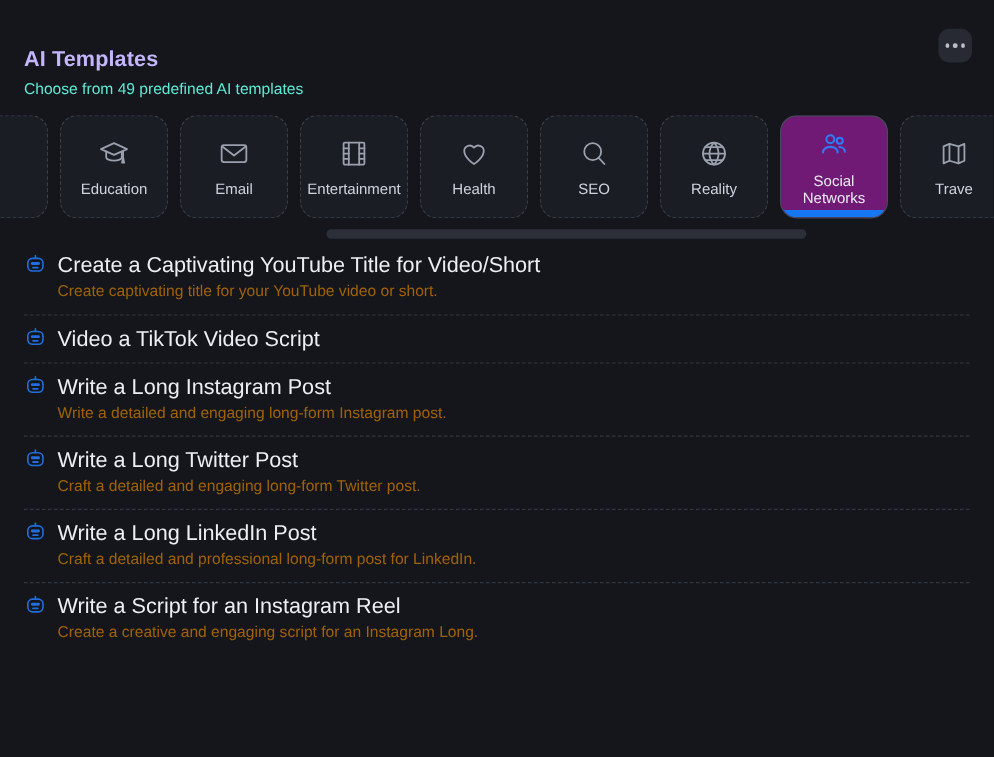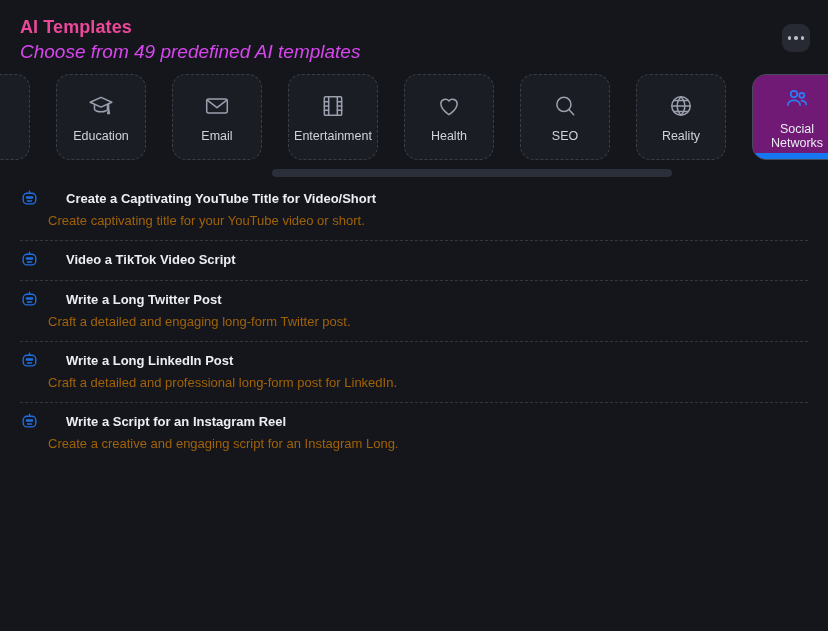--- a/index.html
+++ b/index.html
@@ -27,30 +27,30 @@
 
   
   .header {
     position: relative;
     padding: 16px 20px 8px 20px;
     flex: 0 0 auto;
   }
   .header-title {
     font-size: 18px;
     font-weight: bold;
-    color: #ec4899;
+    color: #c4b5fd;
     letter-spacing: 0.1px;
     line-height: 22px;
+    margin-top: 22px;
   }
   .header-subtitle {
     margin-top: 5px;
-    font-size: 19px;
-    color: #d946ef;
+    font-size: 13px;
+    color: #5eead4;
     line-height: 17px;
-    font-style: italic;
   }
   .more-button {
     position: absolute;
     top: 24px;
     right: 18px;
     width: 28px;
     height: 28px;
     border-radius: 9px;
     background: #272a33;
     display: flex;
@@ -68,22 +68,22 @@
 
   
   .tabs-region {
     flex: 0 0 auto;
     position: relative;
     padding-top: 6px;
   }
   .tabs-row {
     display: flex;
     align-items: flex-start;
-    gap: 26px;
-    padding-left: 0;
+    gap: 10px;
+    padding-left: 10px;
     height: 90px;
     position: relative;
     overflow: hidden;
   }
   .tab {
     position: relative;
     flex: 0 0 auto;
     width: 90px;
     height: 86px;
     border-radius: 14px;
@@ -170,25 +170,24 @@
     gap: 9px;
   }
   .robot-icon {
     flex: 0 0 auto;
     width: 19px;
     height: 19px;
     color: #1f6fe0;
     display: block;
   }
   .item-title {
-    font-size: 13px;
-    font-weight: bold;
+    font-size: 18px;
+    font-weight: normal;
     color: #eceef3;
     line-height: 18px;
-    margin-left: 18px;
   }
   .item-desc {
     margin-top: 4px;
     margin-left: 28px;
     font-size: 13px;
     color: #a16207;
     line-height: 17px;
   }
 </style>
 </head>
@@ -333,20 +332,34 @@
             <path d="M12 2.6v2.6"></path>
             <rect x="4" y="5.4" width="16" height="13.4" rx="5"></rect>
             <rect x="7.3" y="9.2" width="9.4" height="3.1" rx="1.2" fill="currentColor" stroke="none"></rect>
             <rect x="8.6" y="14.2" width="6.8" height="1.9" rx="0.9" fill="currentColor" stroke="none"></rect>
           </svg>
         </span>
         <span class="item-title">Video a TikTok Video Script</span>
       </div>
     </div>
 
+    <div class="list-item">
+      <div class="item-head">
+        <span class="robot-icon">
+          <svg width="19" height="19" viewBox="0 0 24 24" fill="none" stroke="currentColor" stroke-width="1.7" stroke-linecap="round" stroke-linejoin="round">
+            <path d="M12 2.6v2.6"></path>
+            <rect x="4" y="5.4" width="16" height="13.4" rx="5"></rect>
+            <rect x="7.3" y="9.2" width="9.4" height="3.1" rx="1.2" fill="currentColor" stroke="none"></rect>
+            <rect x="8.6" y="14.2" width="6.8" height="1.9" rx="0.9" fill="currentColor" stroke="none"></rect>
+          </svg>
+        </span>
+        <span class="item-title">Write a Long Instagram Post</span>
+      </div>
+      <div class="item-desc">Write a detailed and engaging long-form Instagram post.</div>
+    </div>
 
     <div class="list-item">
       <div class="item-head">
         <span class="robot-icon">
           <svg width="19" height="19" viewBox="0 0 24 24" fill="none" stroke="currentColor" stroke-width="1.7" stroke-linecap="round" stroke-linejoin="round">
             <path d="M12 2.6v2.6"></path>
             <rect x="4" y="5.4" width="16" height="13.4" rx="5"></rect>
             <rect x="7.3" y="9.2" width="9.4" height="3.1" rx="1.2" fill="currentColor" stroke="none"></rect>
             <rect x="8.6" y="14.2" width="6.8" height="1.9" rx="0.9" fill="currentColor" stroke="none"></rect>
           </svg>

